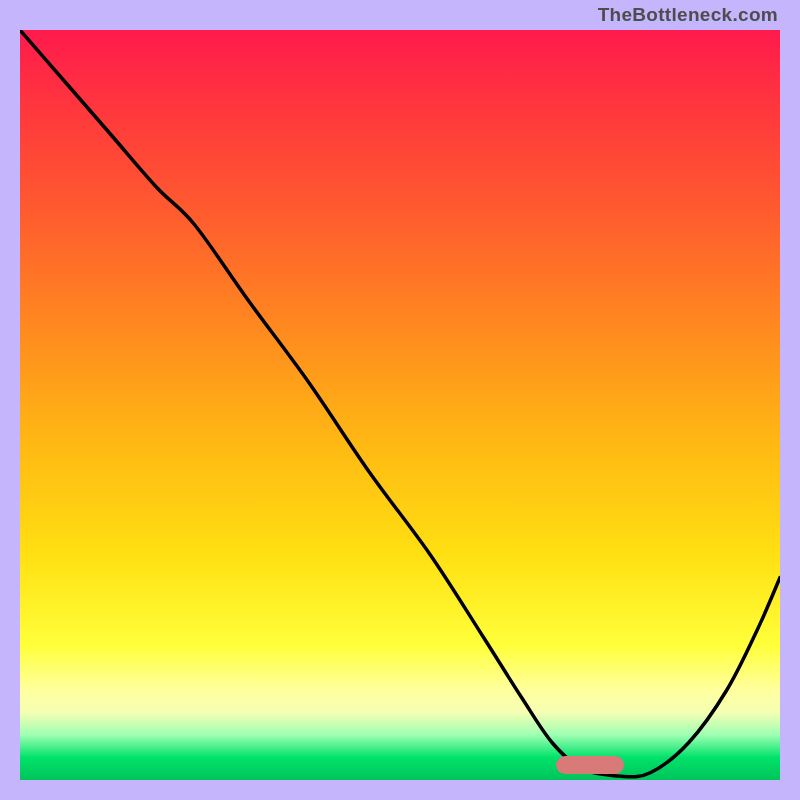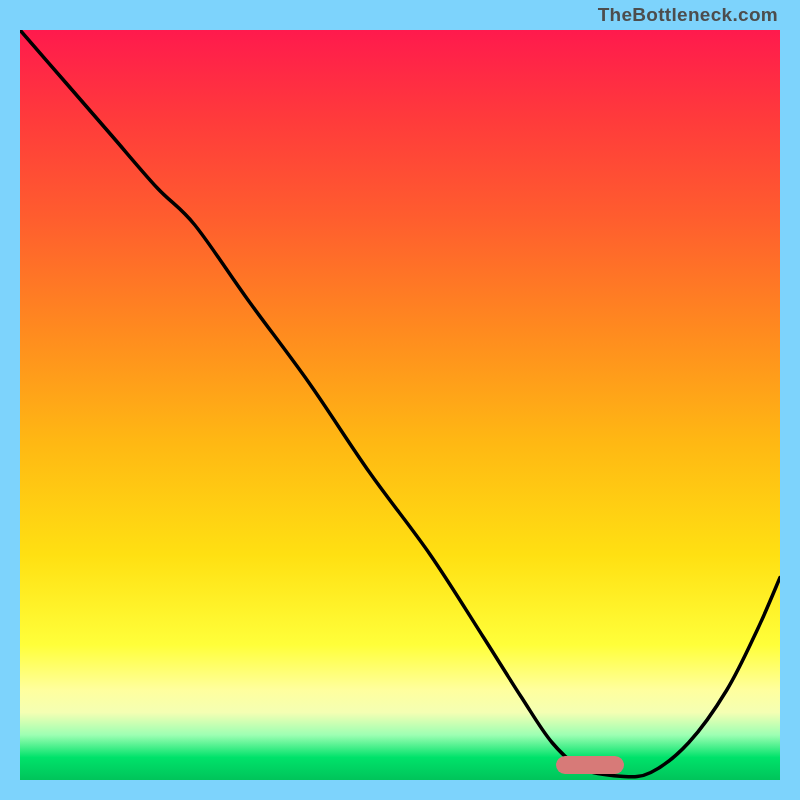--- a/index.html
+++ b/index.html
@@ -8,21 +8,21 @@
     width: 800px;
     height: 800px;
     background: #000;
     overflow: hidden;
   }
   .frame {
     position: absolute;
     left: 0; top: 0;
     width: 800px;
     height: 800px;
-    background: #7dd3fc;
+    background: #c4b5fd;
   }
   .plot-area {
     position: absolute;
     left: 20px;
     top: 30px;
     width: 760px;
     height: 750px;
     
     background: linear-gradient(
       to bottom,

